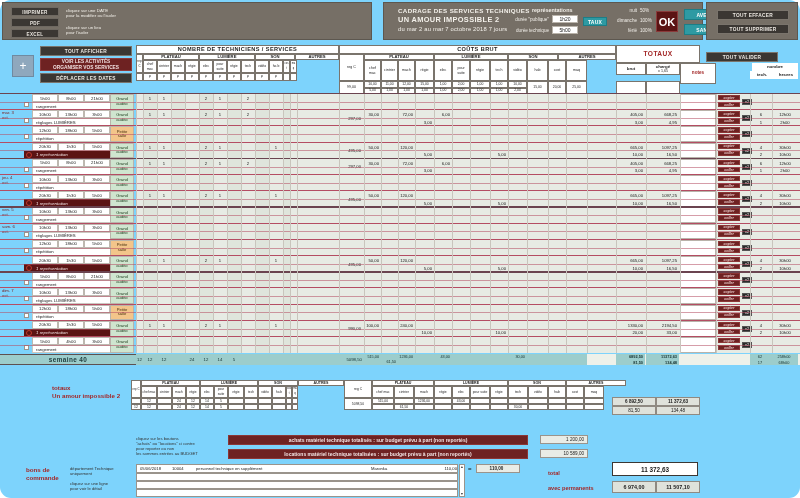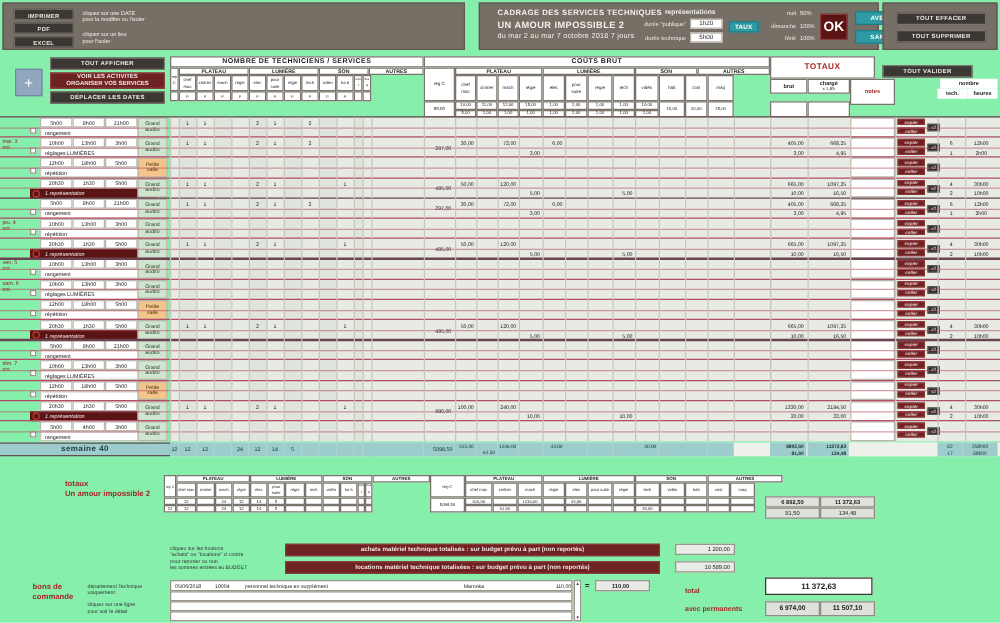--- a/index.html
+++ b/index.html
@@ -4,21 +4,21 @@
 <style>
   * { box-sizing: border-box; margin:0; padding:0; }
   html,body { width:800px; height:498px; overflow:hidden; }
   body {
     font-family: "Liberation Sans", sans-serif;
     font-size: 5px;
     background: #ffffff;
     color: #1a1a1a;
     -webkit-font-smoothing: none;
   }
-  .page { position:relative; width:800px; height:498px; background:#86efac; }
+  .page { position:relative; width:800px; height:498px; background:#7dd3fc;border-radius:11px; }
 
   
   .topbar-left {
     position:absolute; left:2px; top:2px; width:370px; height:38px;
     background:#766f66; border:1px solid #5d574f;
   }
   .btn3 {
     position:absolute; left:8px; width:48px; height:9px;
     background:#3b3733; border:1px solid #6f6962; color:#e8e4de;
     font-size:4.6px; font-weight:bold; text-align:center; line-height:9px;

